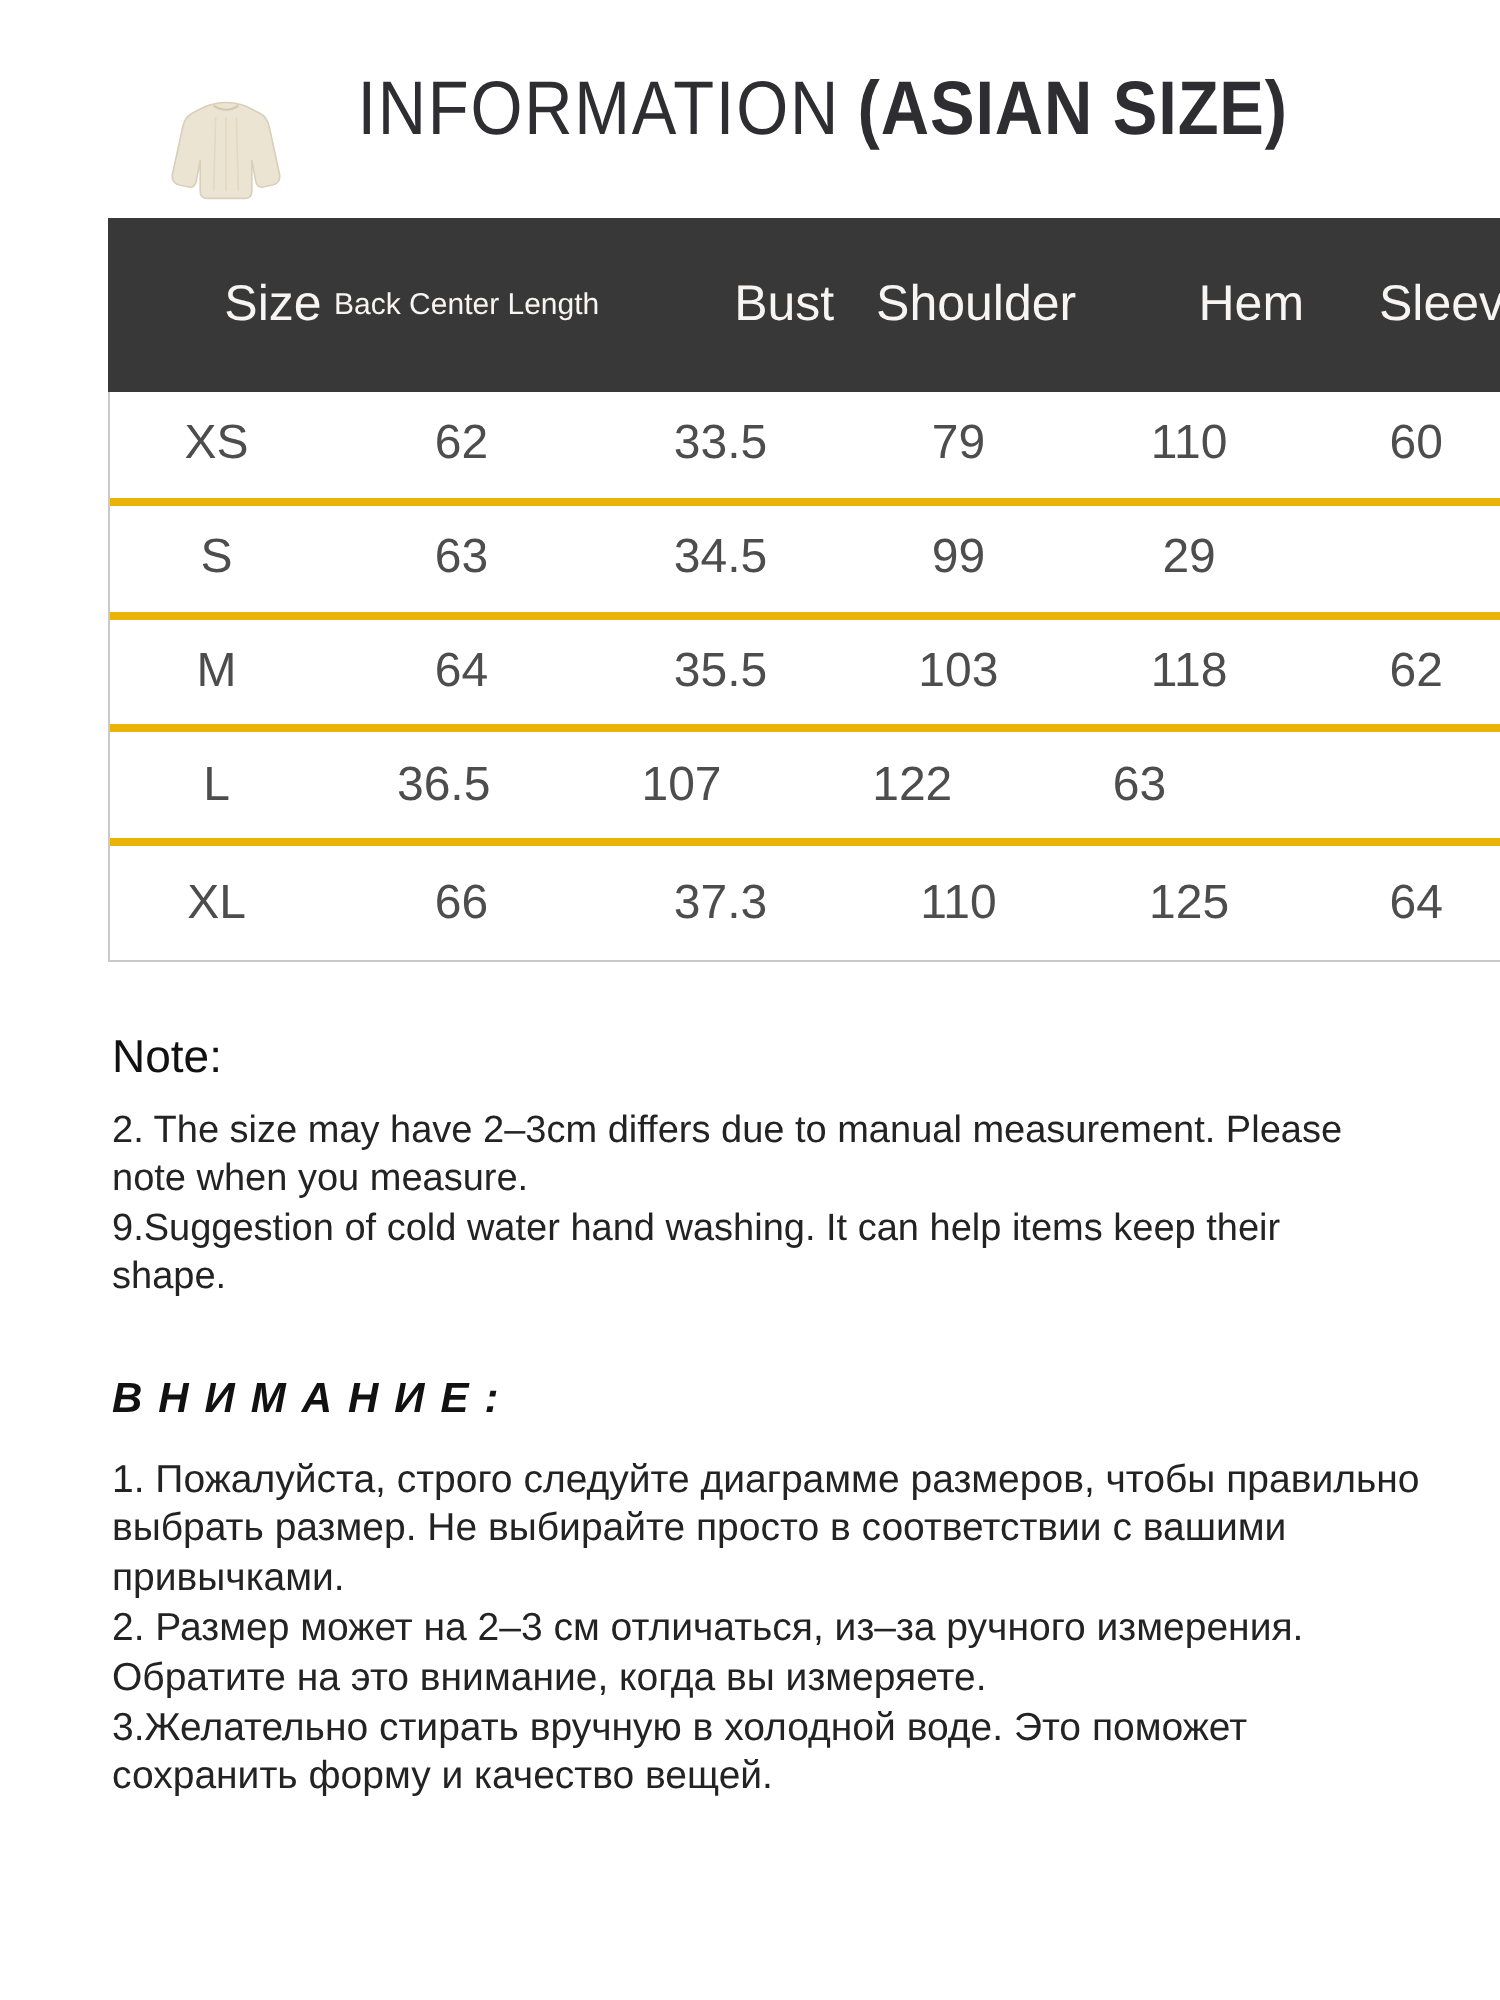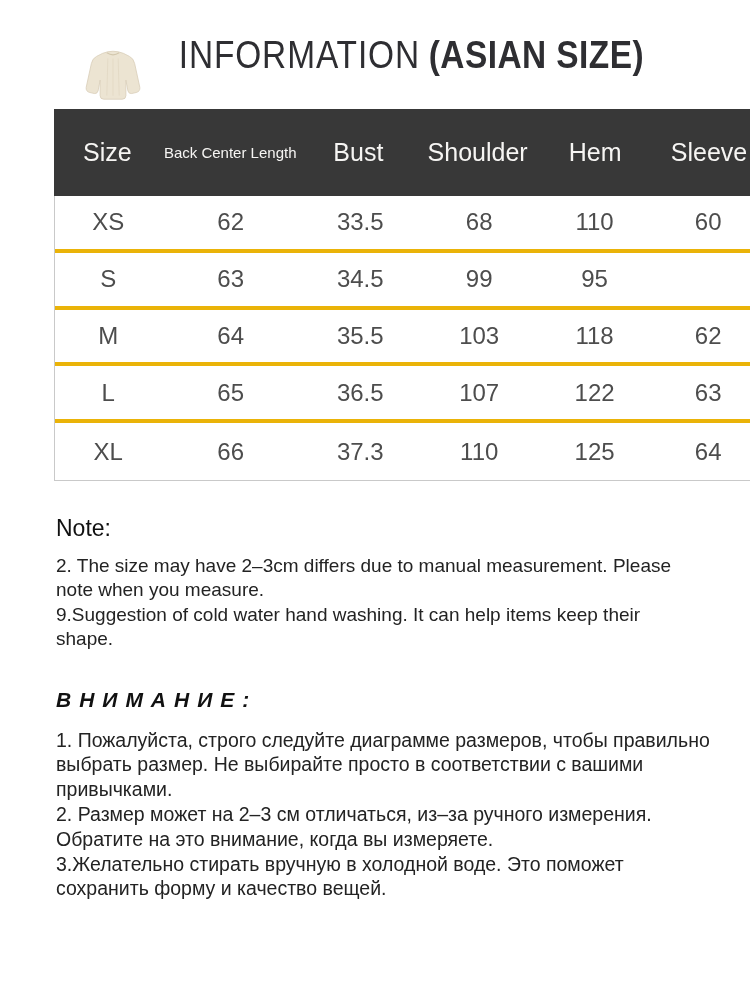--- a/index.html
+++ b/index.html
@@ -21,21 +21,21 @@
   }
   .title-inner{display:inline-block;transform:scaleX(0.88);transform-origin:center;}
   .t-light{font-size:38px;font-weight:400;letter-spacing:1px;margin-right:10px;}
   .t-bold{font-size:38px;font-weight:800;letter-spacing:0.5px;}
   
   .size-table{margin:0 18px;width:712px;}
   .thead{
     display:flex;align-items:center;
     height:87px;background:#383838;color:#f6f5f3;
   }
-  .th{box-sizing:border-box;text-align:center;font-size:25px;line-height:1.05;}
+  .th{box-sizing:border-box;text-align:right;font-size:25px;line-height:1.05;}
   .th.small{font-size:15px;}
   .tbody{border:1px solid #c9c9c9;border-top:none;box-sizing:border-box;}
   .tr{display:flex;align-items:center;height:56.8px;box-sizing:border-box;border-bottom:4px solid #eab308;}
   .tr:last-child{border-bottom:none;}
   .td{box-sizing:border-box;text-align:center;font-size:24px;color:#4d4d4d;}
   .c0{width:15%;} .c1{width:19.5%;} .c2{width:17%;} .c3{width:16.5%;} .c4{width:16%;} .c5{width:16%;}
   
   .notes{margin:0 20px;color:#232323;}
   .note-heading{
     margin:34px 0 0 0;font-size:23px;font-weight:400;color:#111;
@@ -75,42 +75,41 @@
       <div class="th c3">Bust</div>
       <div class="th c2">Shoulder</div>
       <div class="th c4">Hem</div>
       <div class="th c5">Sleeve</div>
     </div>
     <div class="tbody">
       <div class="tr">
         <div class="td c0">XS</div>
         <div class="td c1">62</div>
         <div class="td c2">33.5</div>
-        <div class="td c3">68</div>
+        <div class="td c3">79</div>
         <div class="td c4">110</div>
         <div class="td c5">60</div>
       </div>
       <div class="tr">
         <div class="td c0">S</div>
         <div class="td c1">63</div>
         <div class="td c2">34.5</div>
         <div class="td c3">99</div>
-        <div class="td c5">95</div>
+        <div class="td c5">29</div>
       </div>
       <div class="tr">
         <div class="td c0">M</div>
         <div class="td c1">64</div>
         <div class="td c2">35.5</div>
         <div class="td c3">103</div>
         <div class="td c4">118</div>
         <div class="td c5">62</div>
       </div>
       <div class="tr">
         <div class="td c0">L</div>
-        <div class="td c1">65</div>
         <div class="td c2">36.5</div>
         <div class="td c3">107</div>
         <div class="td c4">122</div>
         <div class="td c5">63</div>
       </div>
       <div class="tr">
         <div class="td c0">XL</div>
         <div class="td c1">66</div>
         <div class="td c2">37.3</div>
         <div class="td c3">110</div>

